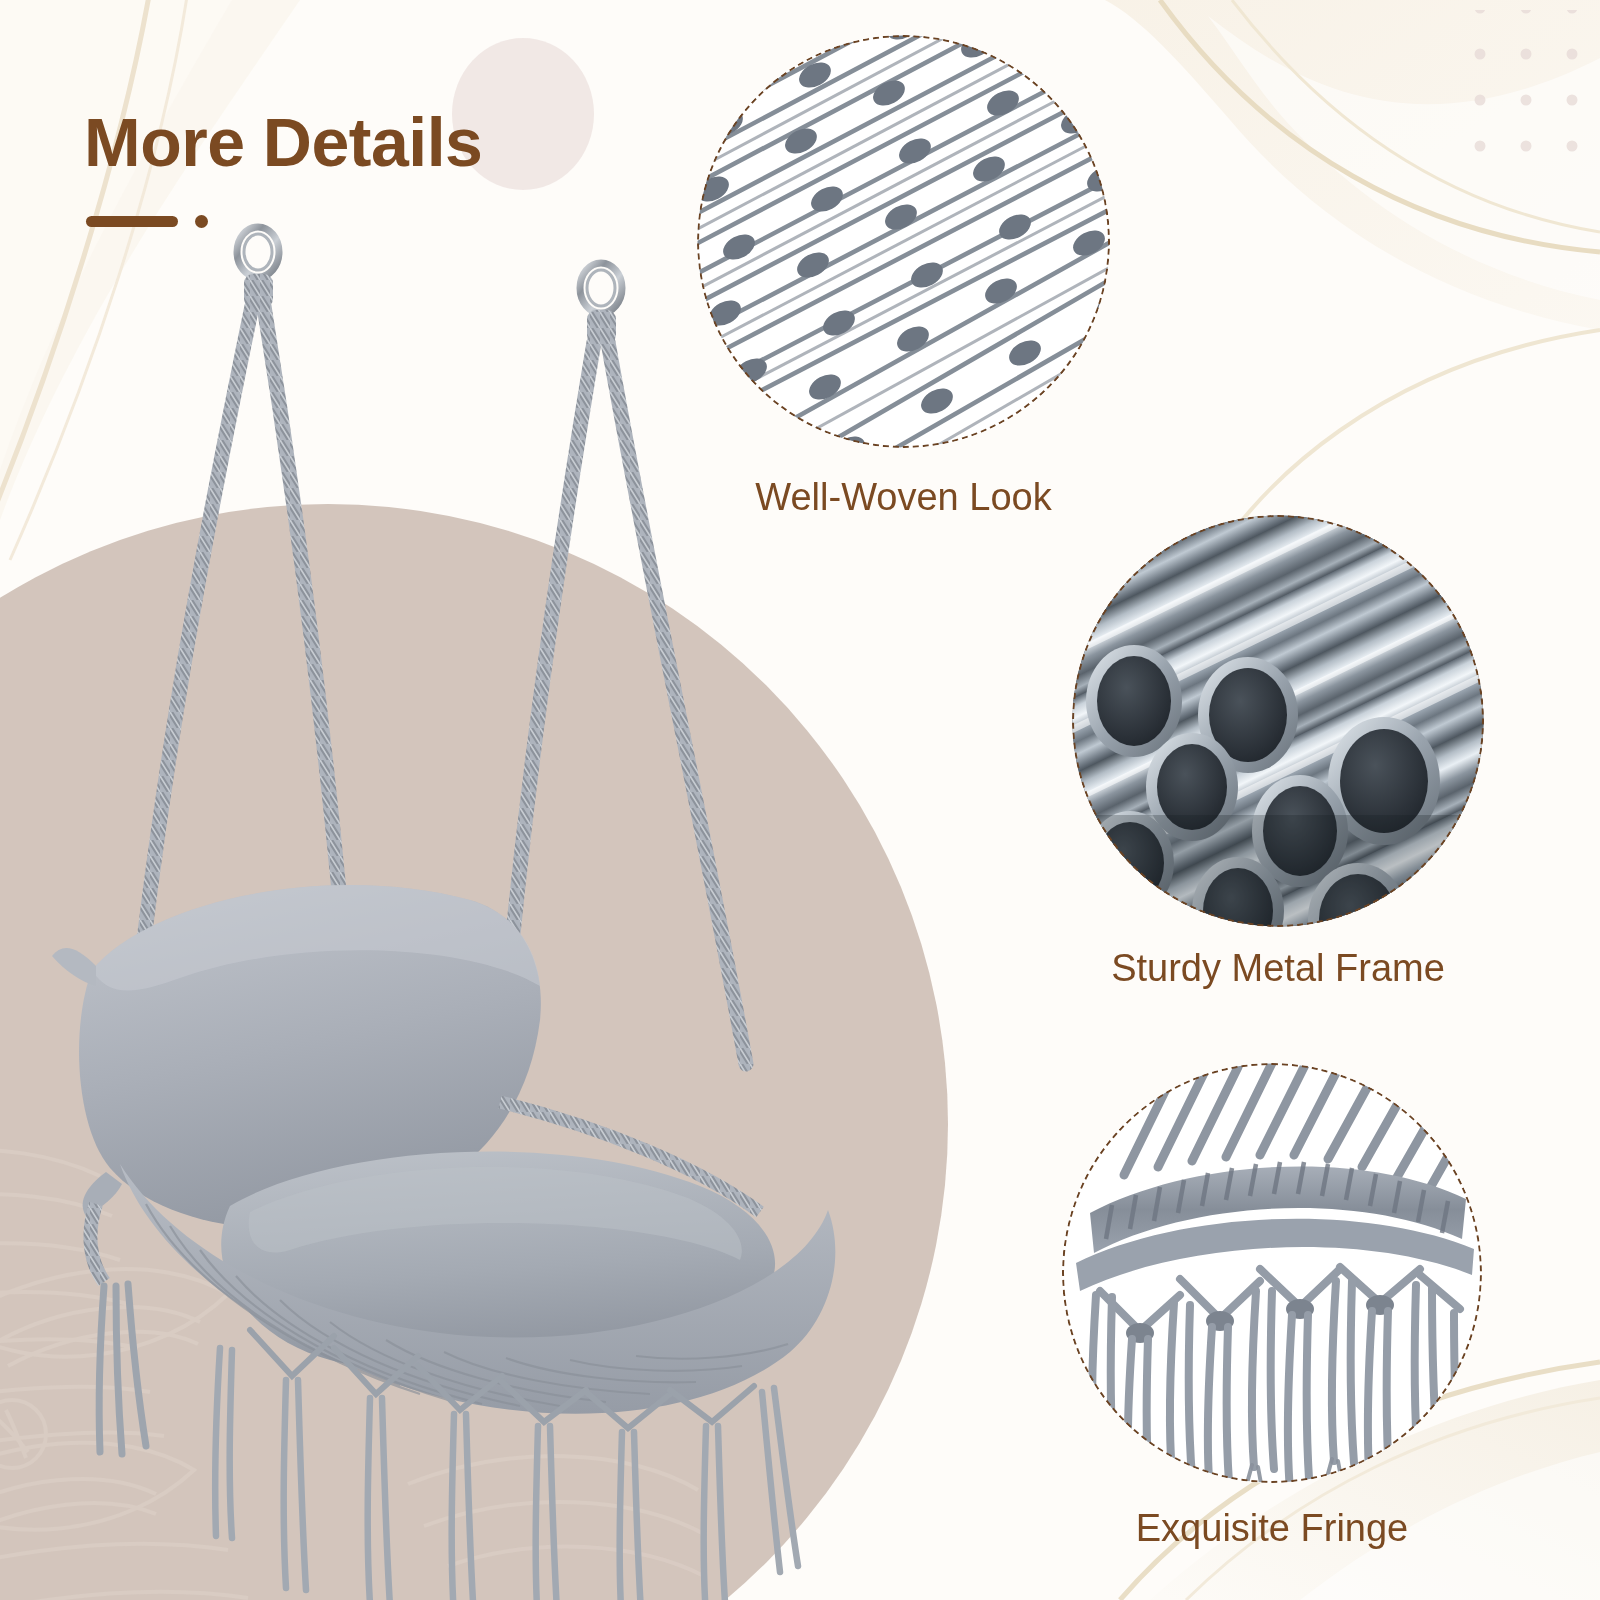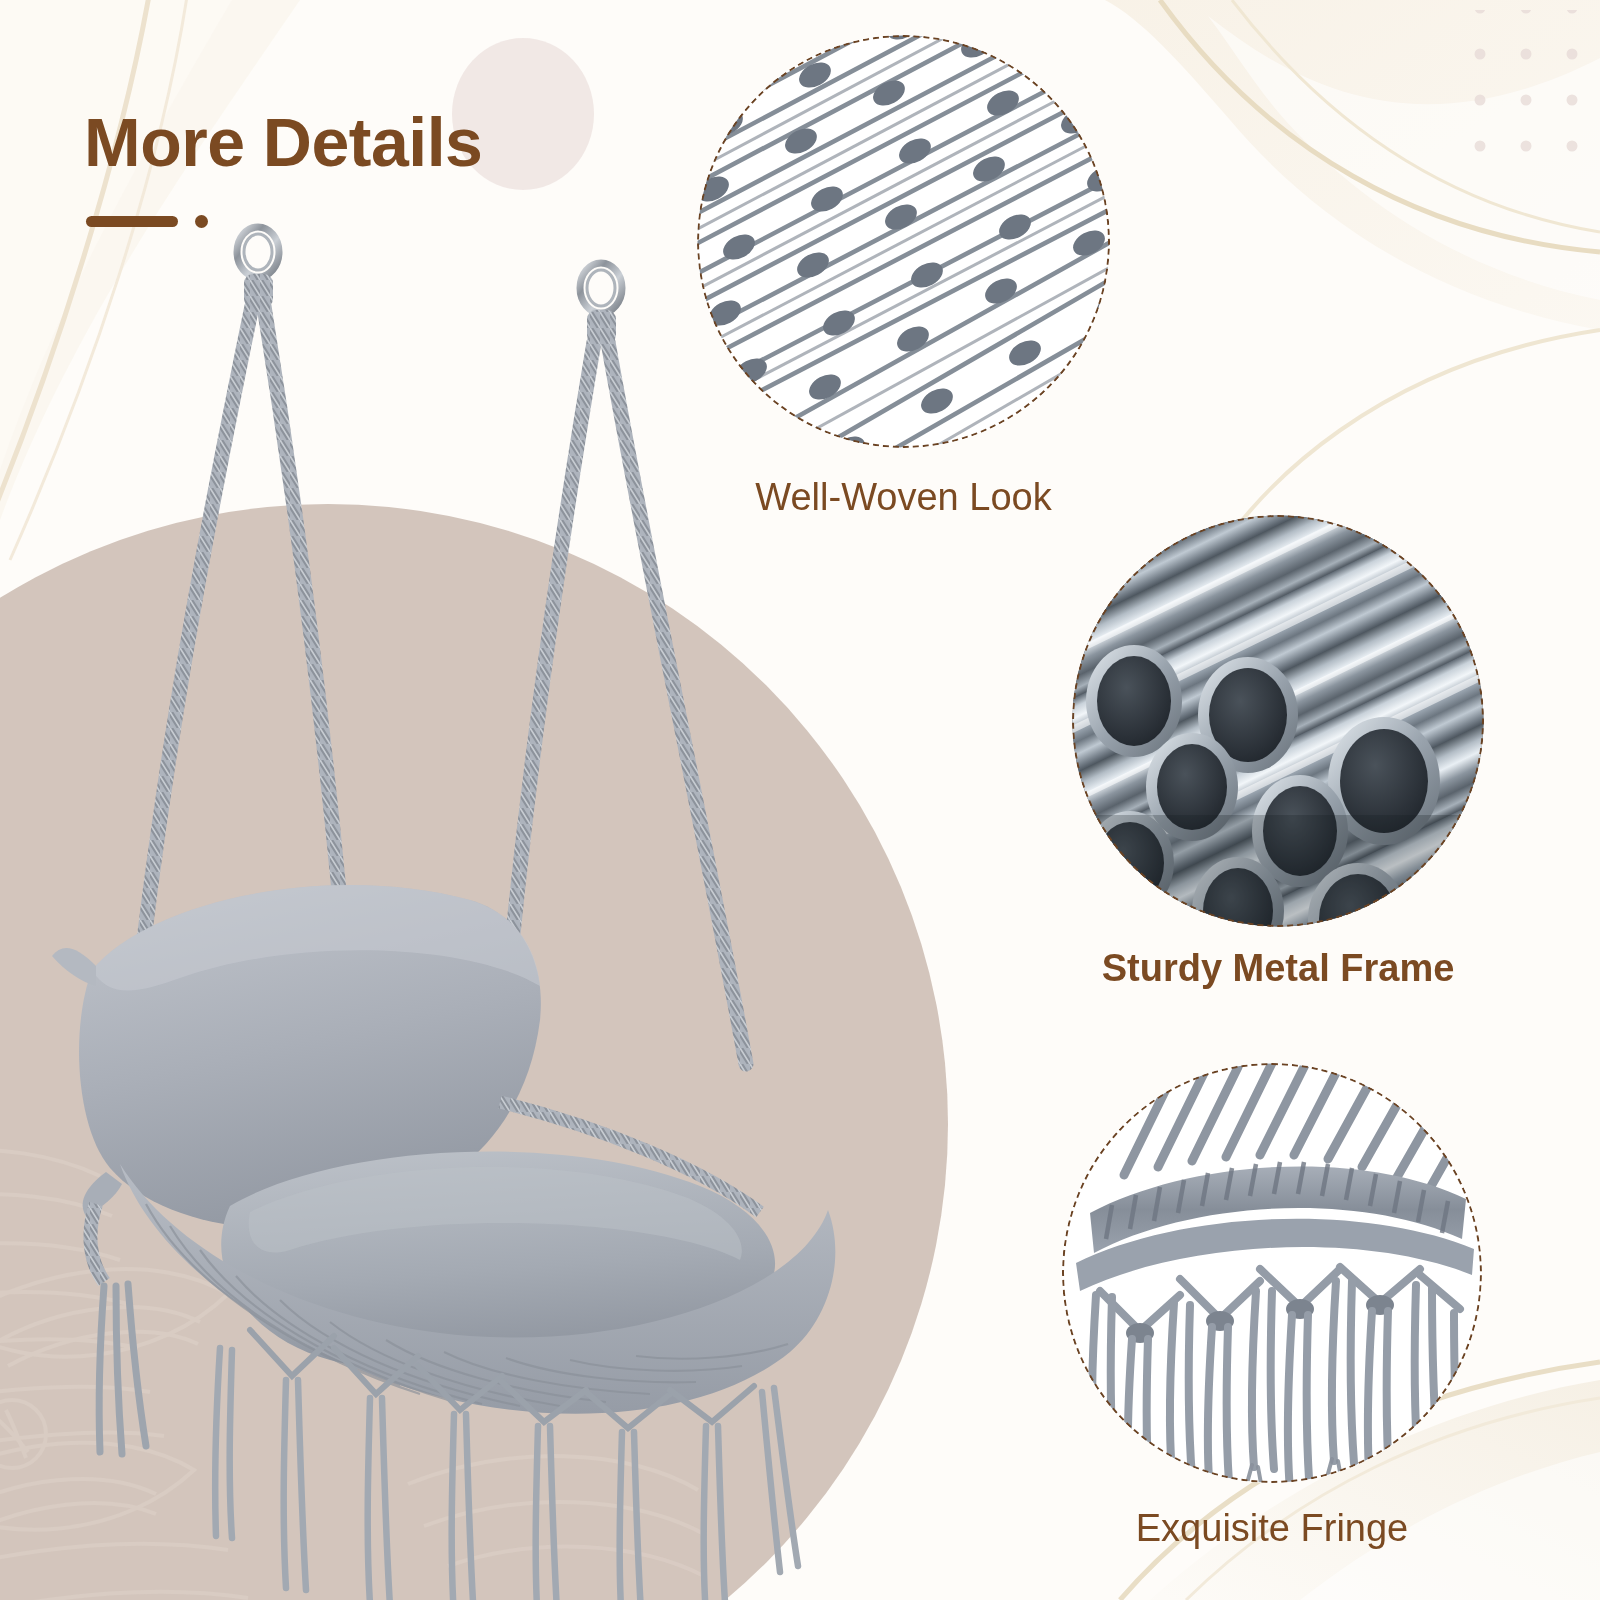--- a/index.html
+++ b/index.html
@@ -52,21 +52,21 @@
     margin-top:20px;text-align:center;
     font-size:38px;color:#7B4A22;white-space:nowrap;
   }
 
   .f-weave{left:697px;top:35px;}
   .f-weave .circle{width:413px;height:413px;}
   .f-weave .caption{width:413px;margin-top:28px;}
 
   .f-metal{left:1072px;top:515px;}
   .f-metal .circle{width:412px;height:412px;}
-  .f-metal .caption{width:412px;font-weight:bold;}
+  .f-metal .caption{width:412px;}
 
   .f-fringe{left:1062px;top:1063px;}
   .f-fringe .circle{width:420px;height:420px;}
   .f-fringe .caption{width:420px;margin-top:24px;}
 
   .fill-svg{position:absolute;left:0;top:0;width:100%;height:100%;display:block;}
 
   
   .product{position:absolute;left:0px;top:200px;width:900px;height:1400px;}
   .product svg{position:absolute;left:0;top:0;width:900px;height:1400px;}

